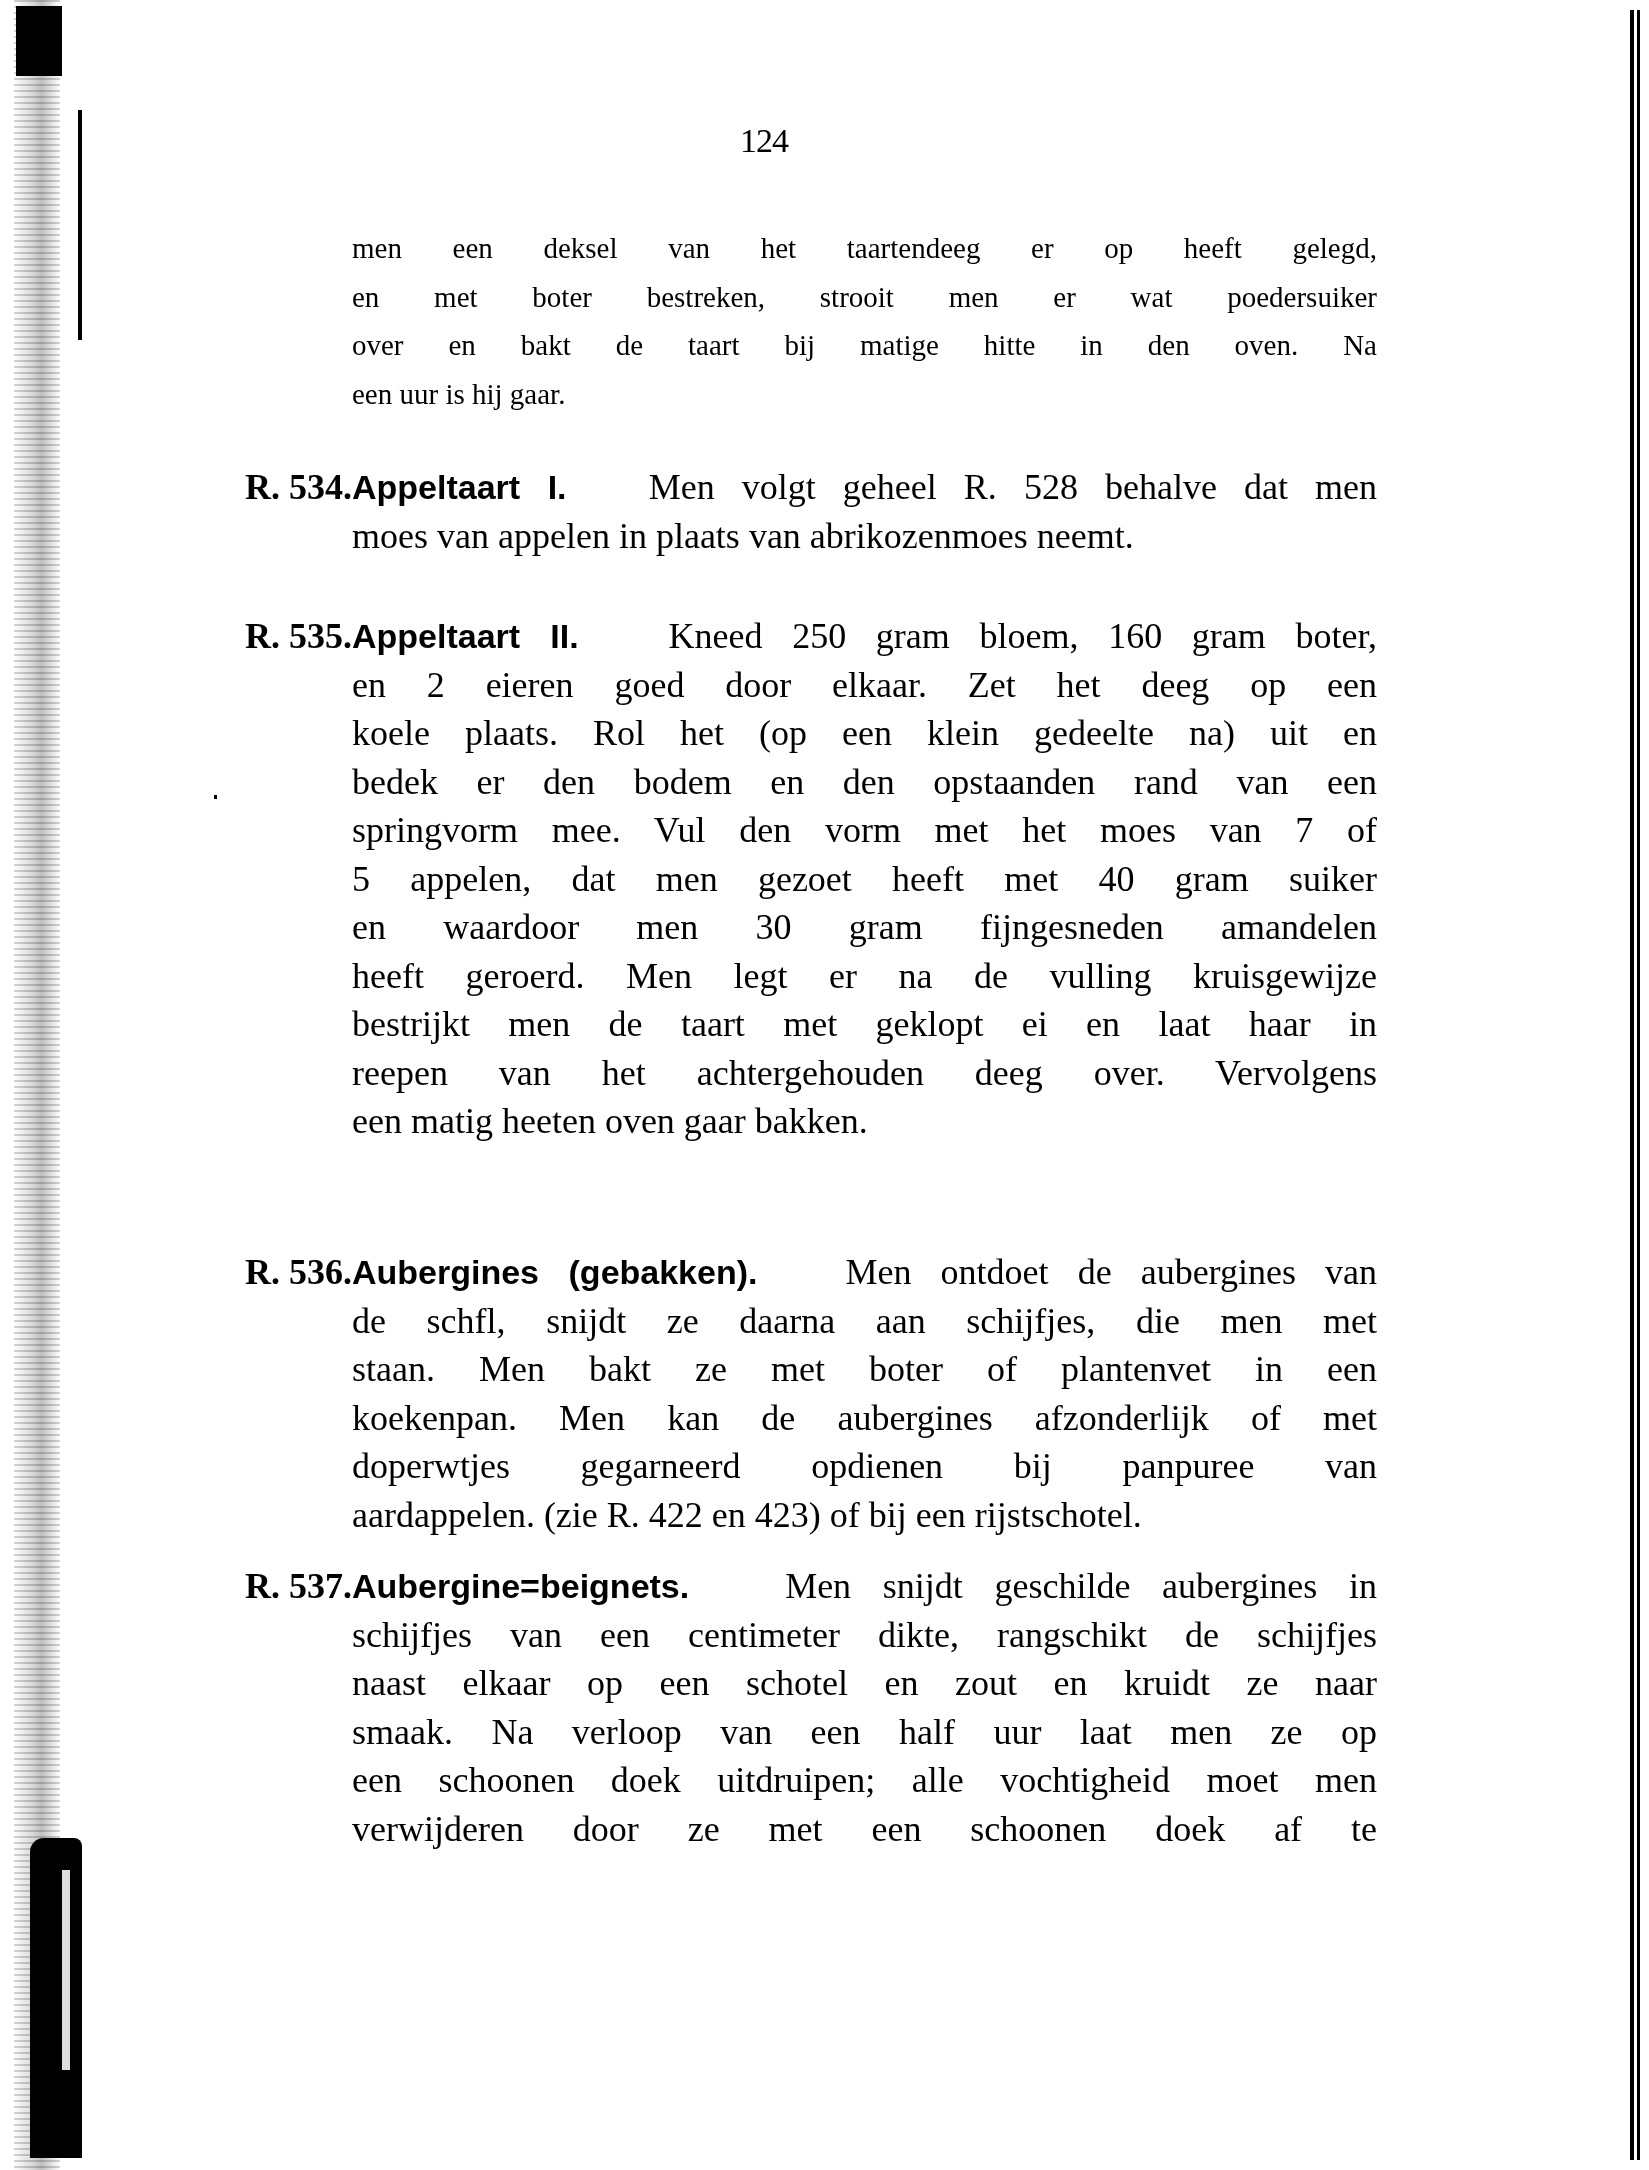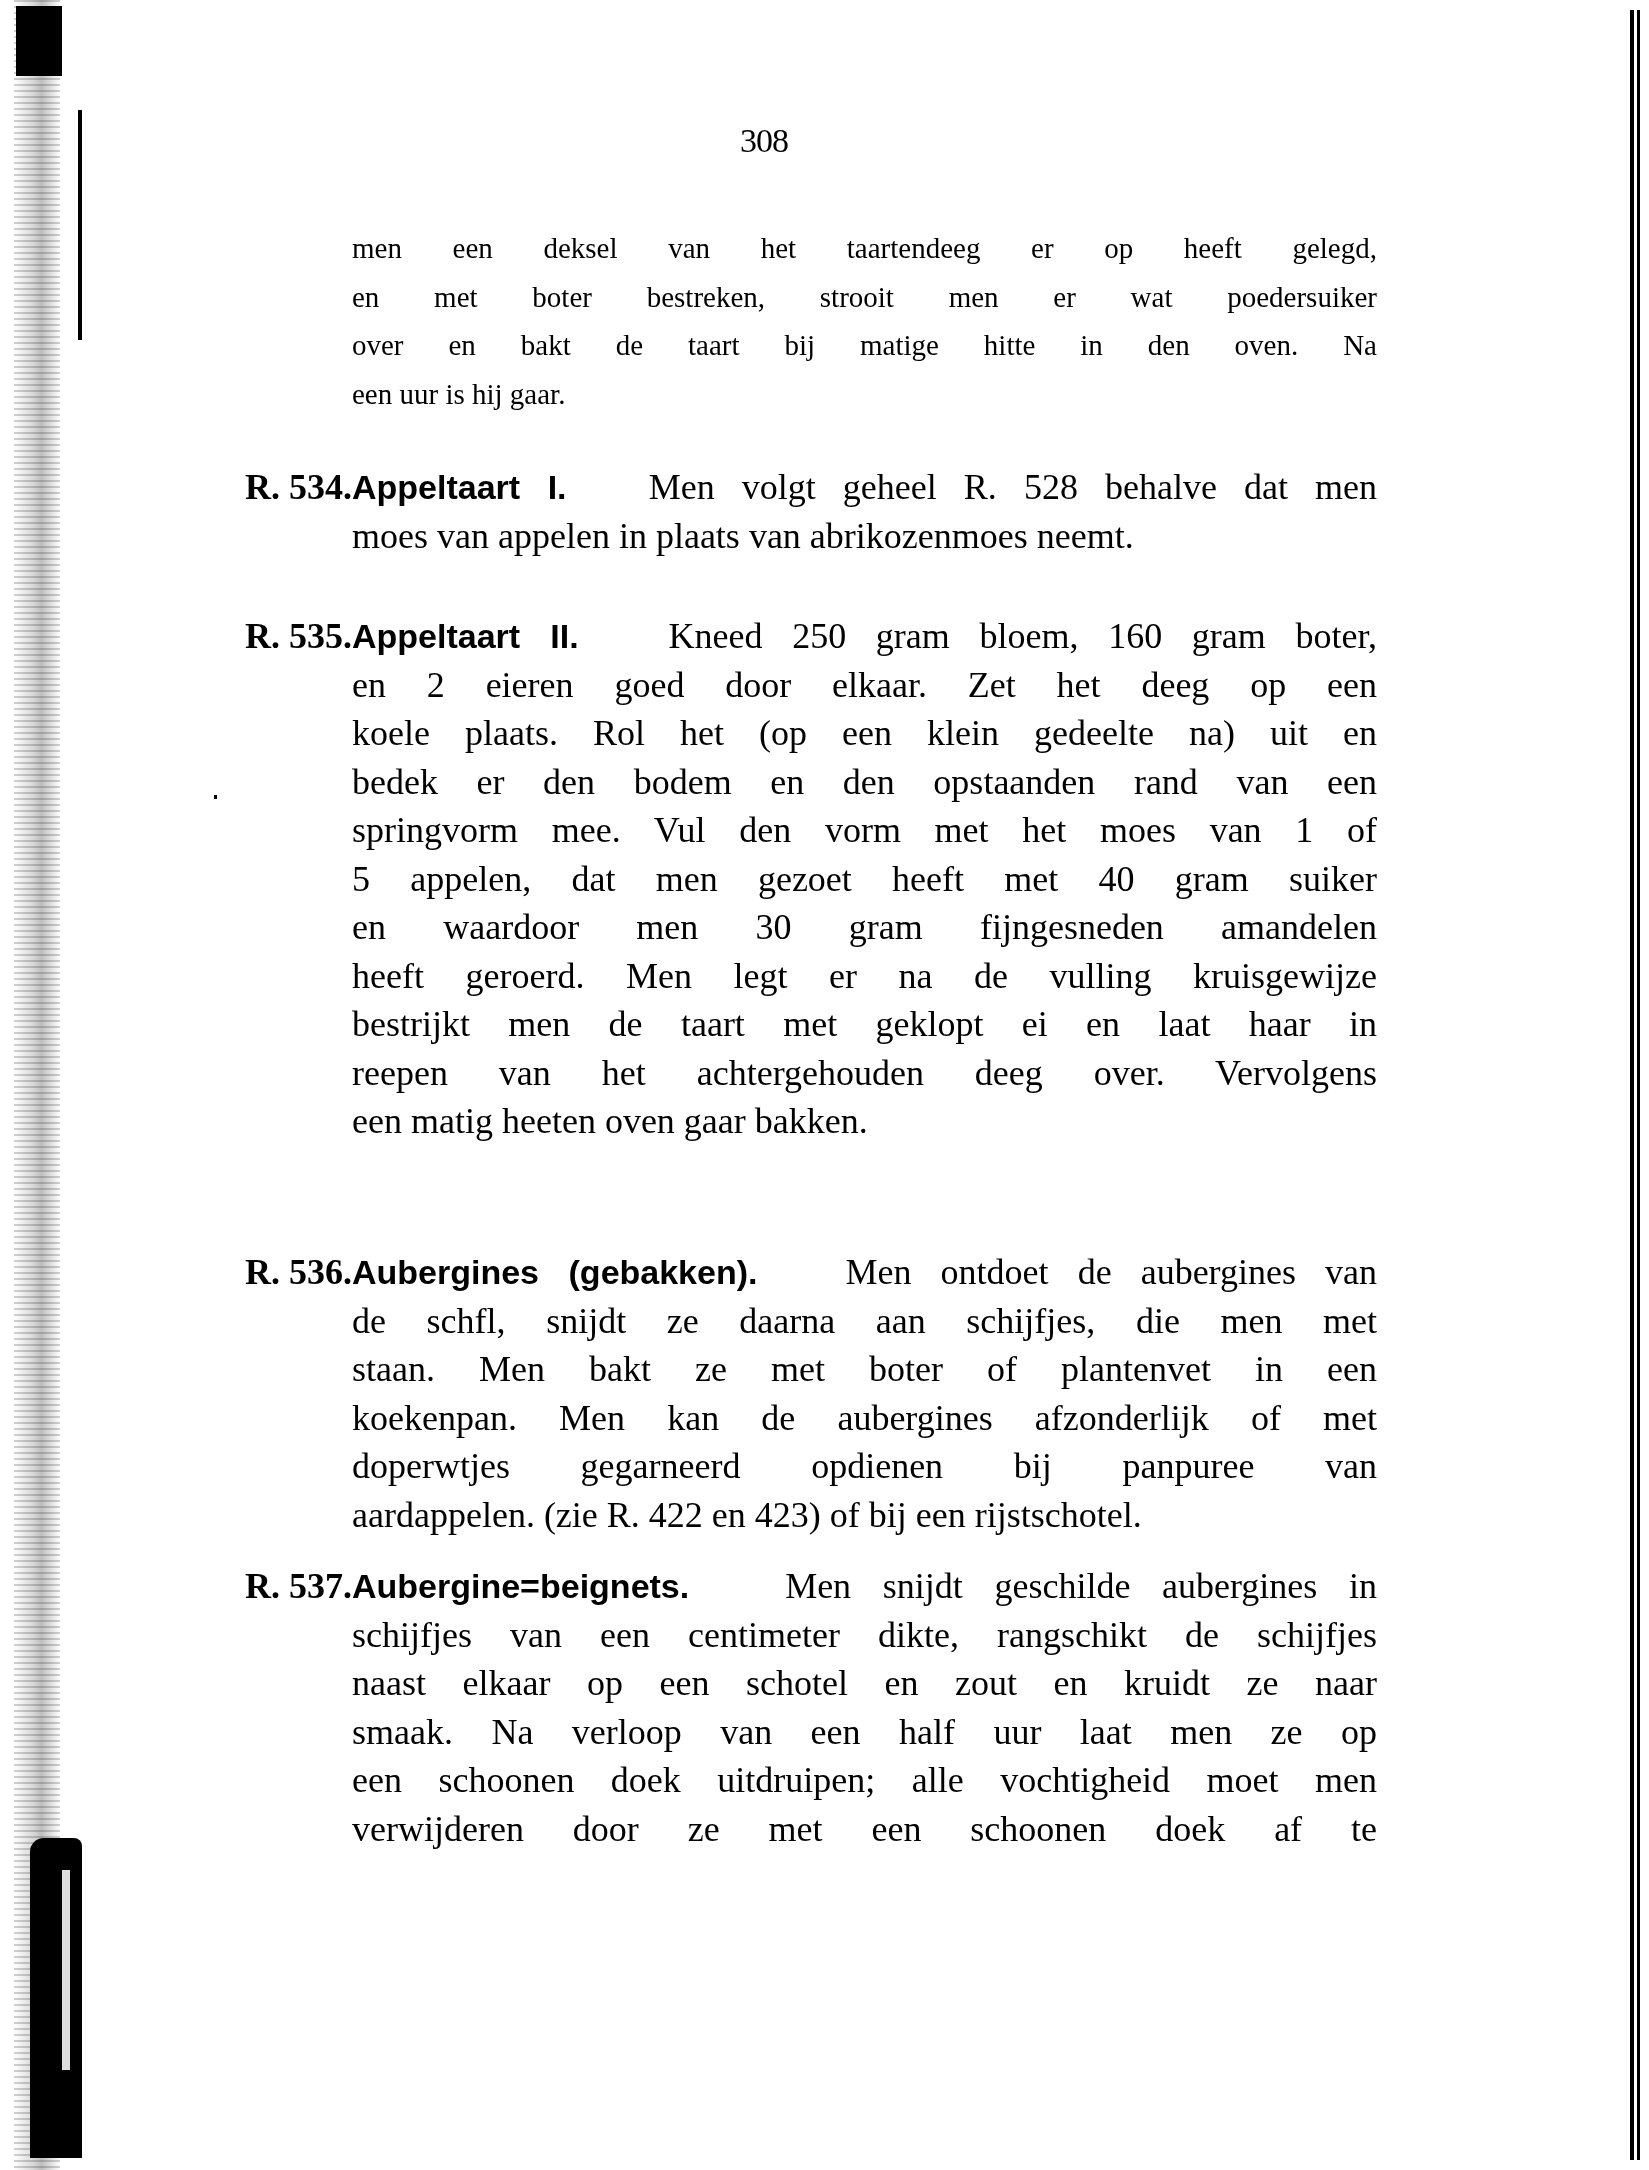--- a/index.html
+++ b/index.html
@@ -55,21 +55,21 @@
 
 <div class="edge-left"></div>
 <div class="edge-left-top"></div>
 <div class="edge-left-line"></div>
 <div class="edge-left-bottom"></div>
 <div class="edge-left-bottom-hl"></div>
 <div class="edge-right-1"></div>
 <div class="edge-right-2"></div>
 <div class="stray-dot"></div>
 
-<div class="page-number">308</div>
+<div class="page-number">124</div>
 
 <div class="text-block" style="top:224px;">
   <span class="line">men een deksel van het taartendeeg er op heeft gelegd,</span>
   <span class="line">en met boter bestreken, strooit men er wat poedersuiker</span>
   <span class="line">over en bakt de taart bij matige hitte in den oven. Na</span>
   <span class="line last">een uur is hij gaar.</span>
 </div>
 
 <div class="recipe" style="top:463px;">
   <div class="first-line">
@@ -89,21 +89,21 @@
     <span class="num">R. 535.</span>
     <span class="first-rest">
       <span class="title">Appeltaart II.&nbsp;&nbsp;</span>
       <span>Kneed 250 gram bloem, 160 gram boter,</span>
     </span>
   </div>
   <div class="body-lines">
     <span class="line">en 2 eieren goed door elkaar. Zet het deeg op een</span>
     <span class="line">koele plaats. Rol het (op een klein gedeelte na) uit en</span>
     <span class="line">bedek er den bodem en den opstaanden rand van een</span>
-    <span class="line">springvorm mee. Vul den vorm met het moes van 1 of</span>
+    <span class="line">springvorm mee. Vul den vorm met het moes van 7 of</span>
     <span class="line">5 appelen, dat men gezoet heeft met 40 gram suiker</span>
     <span class="line">en waardoor men 30 gram fijngesneden amandelen</span>
     <span class="line">heeft geroerd. Men legt er na de vulling kruisgewijze</span>
     <span class="line">bestrijkt men de taart met geklopt ei en laat haar in</span>
     <span class="line">reepen van het achtergehouden deeg over. Vervolgens</span>
     <span class="line last">een matig heeten oven gaar bakken.</span>
   </div>
 </div>
 
 <div class="recipe" style="top:1248px;">

